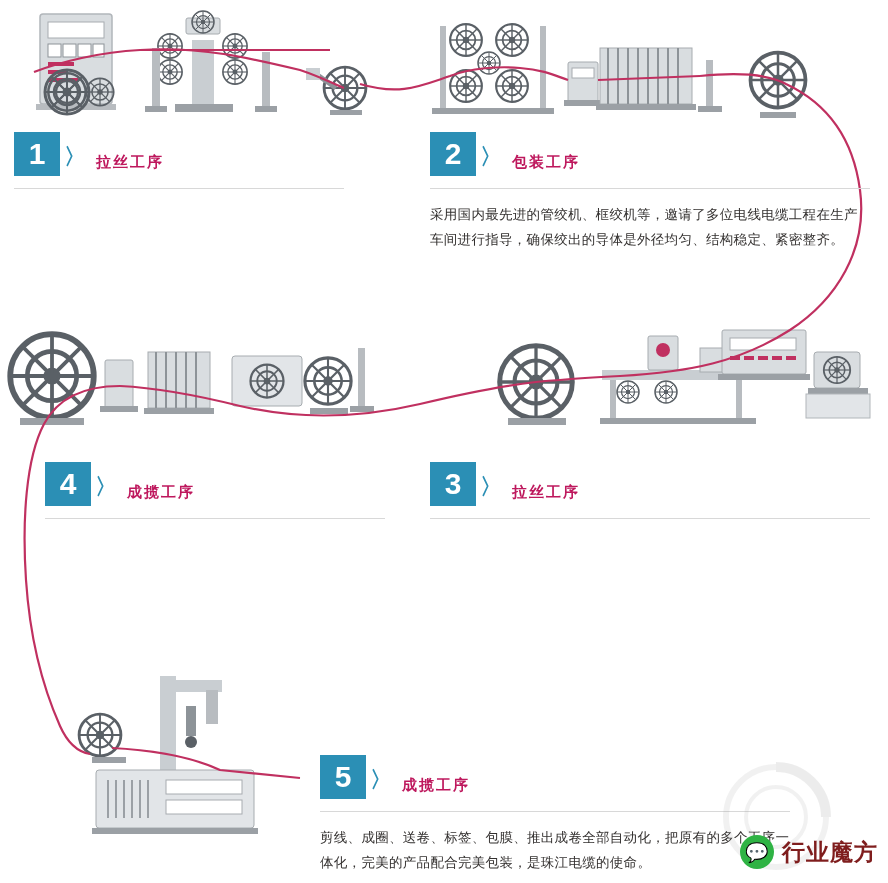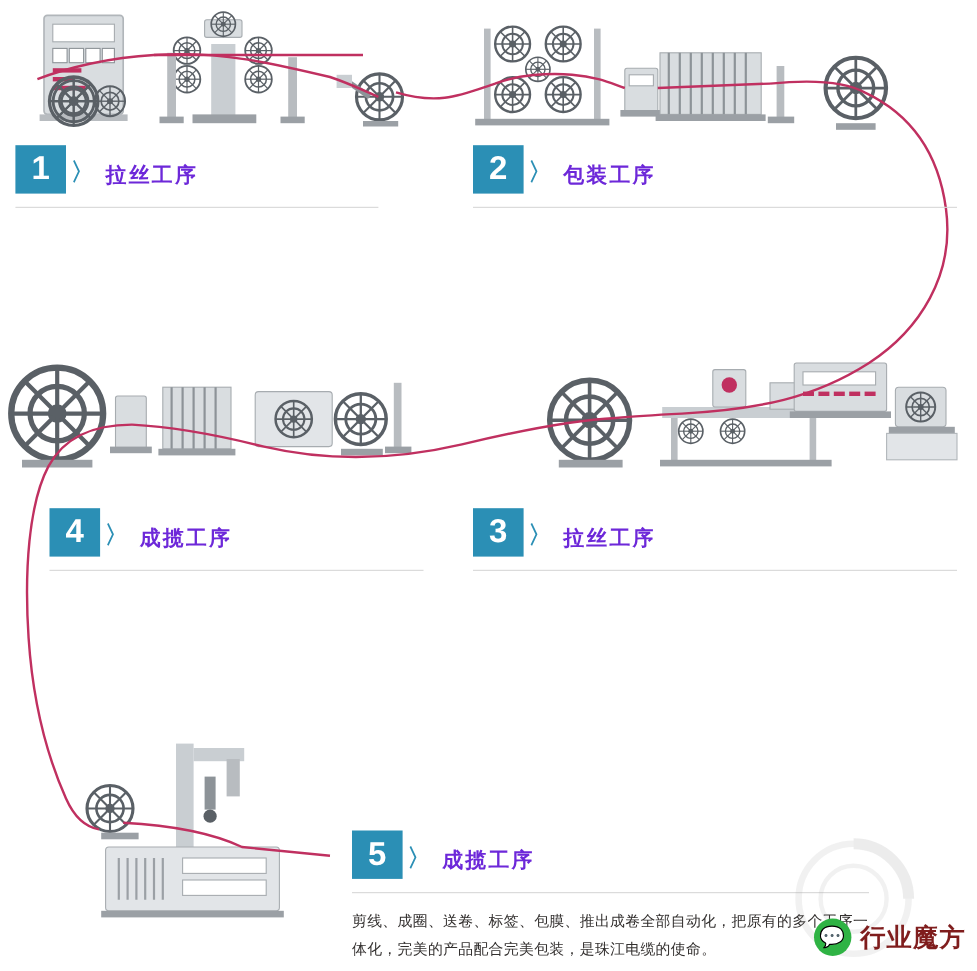--- a/index.html
+++ b/index.html
@@ -40,22 +40,22 @@
     line-height: 1;
   }
   .step-chevron {
     color: #2b8fb5;
     font-size: 22px;
     font-weight: bold;
     margin-left: -6px;
     margin-bottom: 4px;
   }
   .step-title {
-    color: #6d28d9;
-    font-size: 19px;
+    color: #be185d;
+    font-size: 15px;
     font-weight: bold;
     letter-spacing: 2px;
     margin-bottom: 4px;
   }
   .step-rule {
     border-bottom: 1px solid #d8d8d8;
     margin-top: 12px;
   }
   .step-body {
     color: #33302f;
@@ -358,20 +358,21 @@
     <div class="step-rule"></div>
   </div>
 
   <div class="step" id="step2">
     <div class="step-head">
       <div class="step-num-box">2</div>
       <div class="step-chevron">〉</div>
       <div class="step-title">包装工序</div>
     </div>
     <div class="step-rule"></div>
+    <div class="step-body">采用国内最先进的管绞机、框绞机等，邀请了多位电线电缆工程在生产车间进行指导，确保绞出的导体是外径均匀、结构稳定、紧密整齐。</div>
   </div>
 
   <div class="step" id="step4">
     <div class="step-head">
       <div class="step-num-box">4</div>
       <div class="step-chevron">〉</div>
       <div class="step-title">成揽工序</div>
     </div>
     <div class="step-rule"></div>
   </div>

